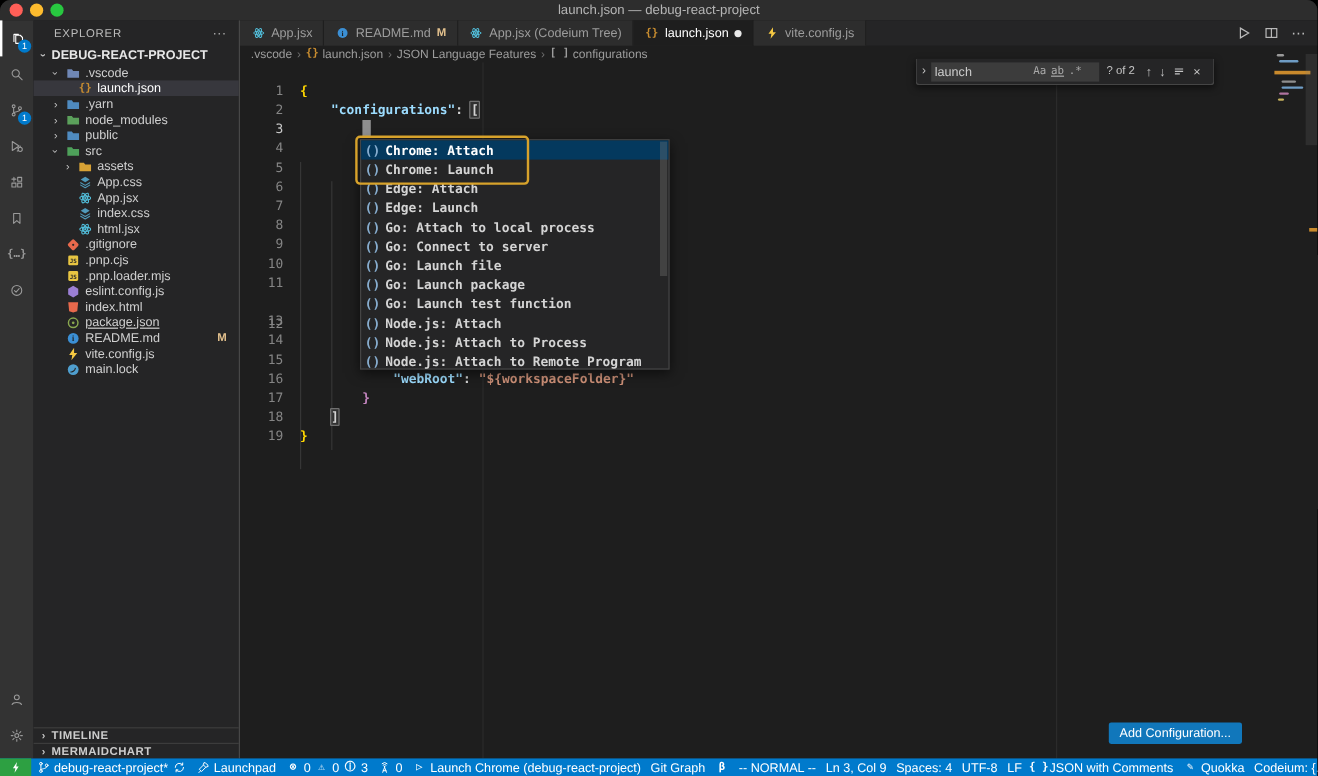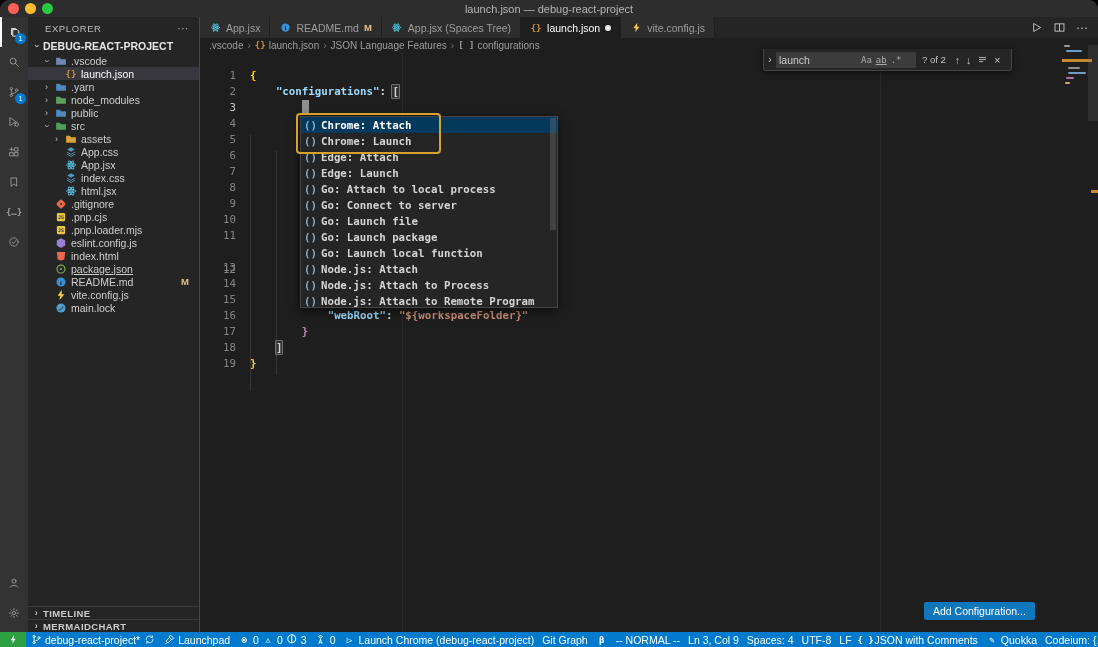--- a/index.html
+++ b/index.html
@@ -461,21 +461,21 @@
           </div>
           <div class="tab">
             <span class="fic" style="color: rgb(83, 193, 222);">
               <svg viewBox="0 0 16 16">
                 <circle cx="8" cy="8" r="1.2" fill="currentColor"></circle>
                 <ellipse cx="8" cy="8" rx="6" ry="2.3" fill="none" stroke="currentColor" stroke-width="1.2" stroke-linecap="round" stroke-linejoin="round"></ellipse>
                 <ellipse cx="8" cy="8" rx="6" ry="2.3" transform="rotate(60 8 8)" fill="none" stroke="currentColor" stroke-width="1.2" stroke-linecap="round" stroke-linejoin="round"></ellipse>
                 <ellipse cx="8" cy="8" rx="6" ry="2.3" transform="rotate(120 8 8)" fill="none" stroke="currentColor" stroke-width="1.2" stroke-linecap="round" stroke-linejoin="round"></ellipse>
               </svg>
             </span>
-            <span>App.jsx (Spaces Tree)</span>
+            <span>App.jsx (Codeium Tree)</span>
           </div>
           <div class="tab active">
             <span class="fic txt" style="color: rgb(204, 143, 48);">{}</span>
             <span>launch.json</span>
             <span class="tab-dot"></span>
           </div>
           <div class="tab">
             <span class="fic" style="color: rgb(245, 200, 66);">
               <svg viewBox="0 0 16 16">
                 <path d="M9 1L3.5 9H7l-1 6L12.5 7H9z" fill="currentColor"></path>
@@ -606,21 +606,21 @@
     <div id="suggest" class="abs">
       <div id="sg-items">
           <div class="sg-row selected"><span class="sg-ic">()</span><span>Chrome: Attach</span></div>
           <div class="sg-row"><span class="sg-ic">()</span><span>Chrome: Launch</span></div>
           <div class="sg-row"><span class="sg-ic">()</span><span>Edge: Attach</span></div>
           <div class="sg-row"><span class="sg-ic">()</span><span>Edge: Launch</span></div>
           <div class="sg-row"><span class="sg-ic">()</span><span>Go: Attach to local process</span></div>
           <div class="sg-row"><span class="sg-ic">()</span><span>Go: Connect to server</span></div>
           <div class="sg-row"><span class="sg-ic">()</span><span>Go: Launch file</span></div>
           <div class="sg-row"><span class="sg-ic">()</span><span>Go: Launch package</span></div>
-          <div class="sg-row"><span class="sg-ic">()</span><span>Go: Launch local function</span></div>
+          <div class="sg-row"><span class="sg-ic">()</span><span>Go: Launch test function</span></div>
           <div class="sg-row"><span class="sg-ic">()</span><span>Node.js: Attach</span></div>
           <div class="sg-row"><span class="sg-ic">()</span><span>Node.js: Attach to Process</span></div>
           <div class="sg-row"><span class="sg-ic">()</span><span>Node.js: Attach to Remote Program</span></div>
         </div>
       <div id="sg-scroll"></div>
     </div>
     <div id="annotation" class="abs"></div>
 
     <div id="find" class="abs">
       <span id="find-chevron">›</span>

